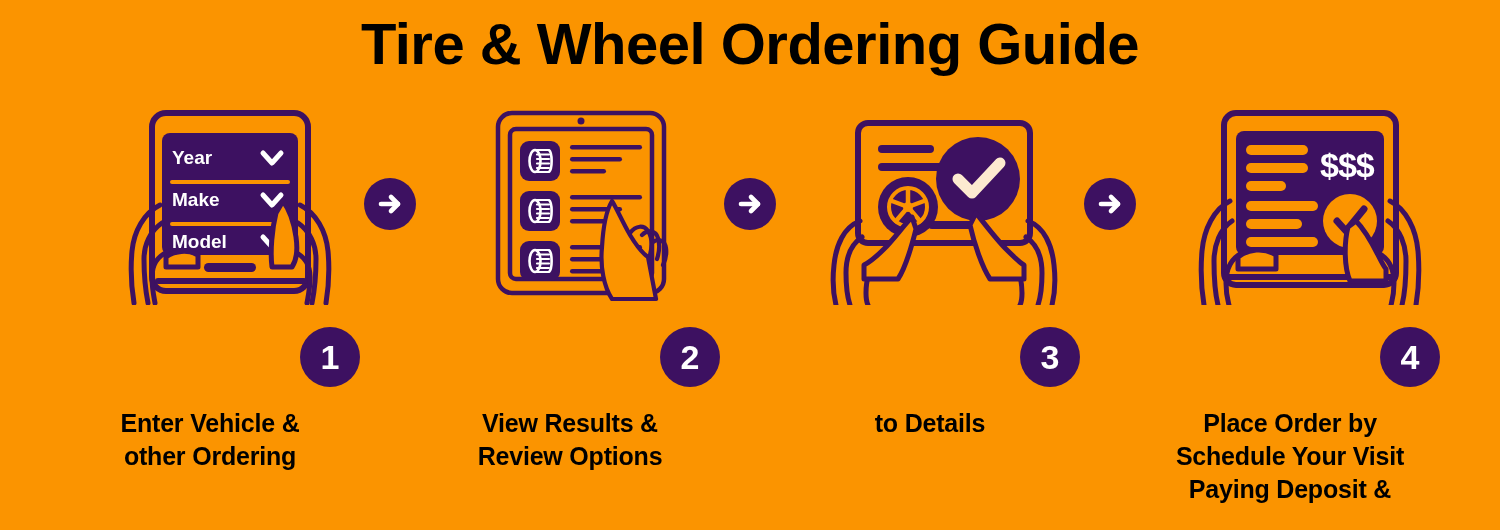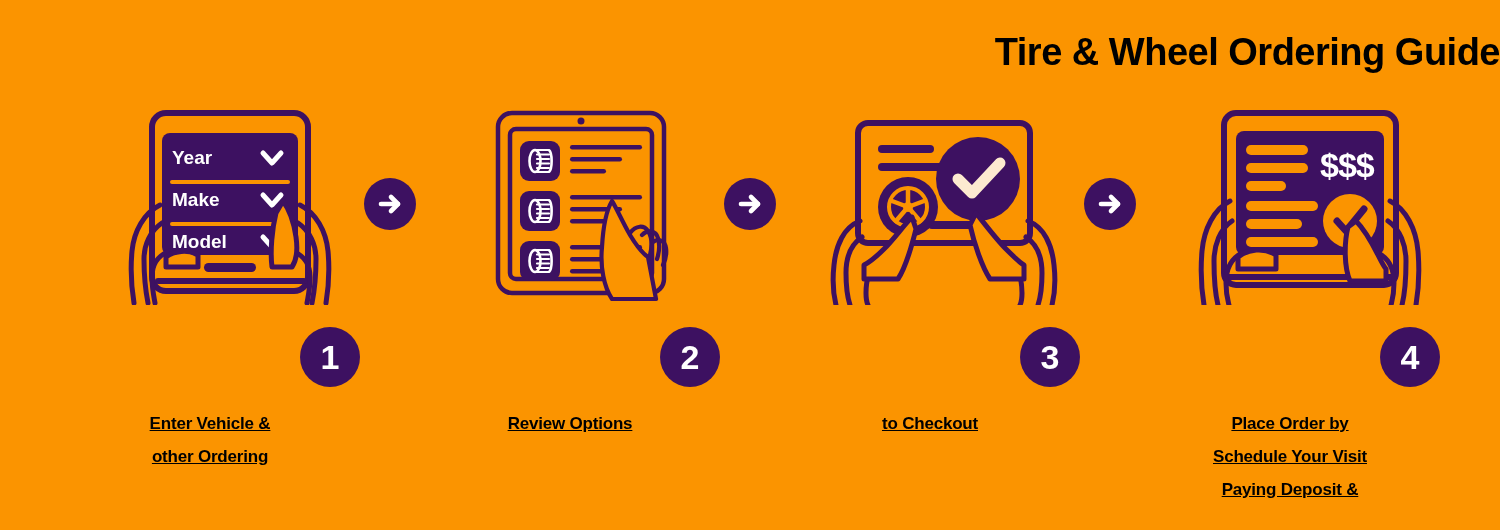--- a/index.html
+++ b/index.html
@@ -14,25 +14,25 @@
     overflow: hidden;
   }
   .infographic {
     position: relative;
     width: 1500px;
     height: 530px;
     background: #fb9400;
   }
   .title {
     position: absolute;
-    top: 22px;
+    top: 14px;
     left: 0;
     width: 1500px;
-    text-align: right;
-    font-size: 38px;
+    text-align: center;
+    font-size: 58px;
     font-weight: bold;
     color: #000000;
     letter-spacing: -0.5px;
     line-height: 60px;
   }
   .steps-row {
     position: absolute;
     top: 105px;
     left: 0;
     width: 1500px;
@@ -66,26 +66,25 @@
     display: flex;
     align-items: center;
     justify-content: center;
     margin-top: 22px;
     line-height: 1;
   }
   .caption {
     margin-top: 20px;
     width: 300px;
     text-align: center;
-    font-size: 17px;
+    font-size: 25px;
     font-weight: bold;
     color: #000000;
     line-height: 33px;
     letter-spacing: -0.2px;
-    text-decoration: underline;
   }
   .arrow-wrap {
     width: 60px;
     display: flex;
     align-items: flex-start;
     justify-content: center;
     padding-top: 73px;
   }
   .arrow-circle {
     width: 52px;
@@ -202,20 +201,21 @@
           <g fill="#fb9400" stroke="#3d1161" stroke-width="4.2" stroke-linejoin="round" stroke-linecap="round">
             <path d="M 152 96 C 156 102 162 116 170 130 C 176 140 182 148 188 152 L 196 194 L 152 194 C 144 182 140 162 142 142 C 143 124 146 106 152 96 Z"></path>
             <path d="M 170 128 C 176 120 184 120 188 126 C 192 132 192 142 190 150" fill="none"></path>
             <path d="M 182 130 C 188 124 196 126 198 133 C 200 140 199 148 197 154" fill="none"></path>
             <path d="M 193 137 C 199 133 205 136 206 143 C 207 150 205 156 203 160" fill="none"></path>
           </g>
         </svg>
       </div>
       <div class="badge">2</div>
       <div class="caption">
+        <div>View Results &amp;</div>
         <div>Review Options</div>
       </div>
     </div>
 
     <div class="arrow-wrap">
       <div class="arrow-circle">
         <svg width="30" height="30" viewBox="0 0 30 30">
           <line x1="6" y1="15" x2="23" y2="15" stroke="#ffffff" stroke-width="4.6" stroke-linecap="round"></line>
           <polyline points="16,8 23,15 16,22" fill="none" stroke="#ffffff" stroke-width="4.6" stroke-linecap="round" stroke-linejoin="round"></polyline>
         </svg>
@@ -256,21 +256,21 @@
           <path d="M 92 112 C 84 120 74 134 64 144 C 56 152 48 158 44 160 L 44 174 L 78 174 C 86 162 92 140 96 124 Z" fill="#fb9400" stroke="#3d1161" stroke-width="5" stroke-linejoin="round"></path>
 
           <path d="M 208 116 C 224 122 232 140 234 160 C 236 178 234 192 232 200" fill="none" stroke="#3d1161" stroke-width="5" stroke-linecap="round"></path>
           <path d="M 206 132 C 218 140 222 154 222 168 C 222 184 220 194 218 200" fill="none" stroke="#3d1161" stroke-width="5" stroke-linecap="round"></path>
           <path d="M 192 160 C 200 166 202 178 202 188 C 202 194 201 198 200 200" fill="none" stroke="#3d1161" stroke-width="5" stroke-linecap="round"></path>
           <path d="M 156 108 C 164 118 176 134 186 144 C 194 152 200 158 204 160 L 204 174 L 170 174 C 162 162 154 138 150 120 Z" fill="#fb9400" stroke="#3d1161" stroke-width="5" stroke-linejoin="round"></path>
         </svg>
       </div>
       <div class="badge">3</div>
       <div class="caption">
-        <div>to Checkout</div>
+        <div>to Details</div>
       </div>
     </div>
 
     <div class="arrow-wrap">
       <div class="arrow-circle">
         <svg width="30" height="30" viewBox="0 0 30 30">
           <line x1="6" y1="15" x2="23" y2="15" stroke="#ffffff" stroke-width="4.6" stroke-linecap="round"></line>
           <polyline points="16,8 23,15 16,22" fill="none" stroke="#ffffff" stroke-width="4.6" stroke-linecap="round" stroke-linejoin="round"></polyline>
         </svg>
       </div>

